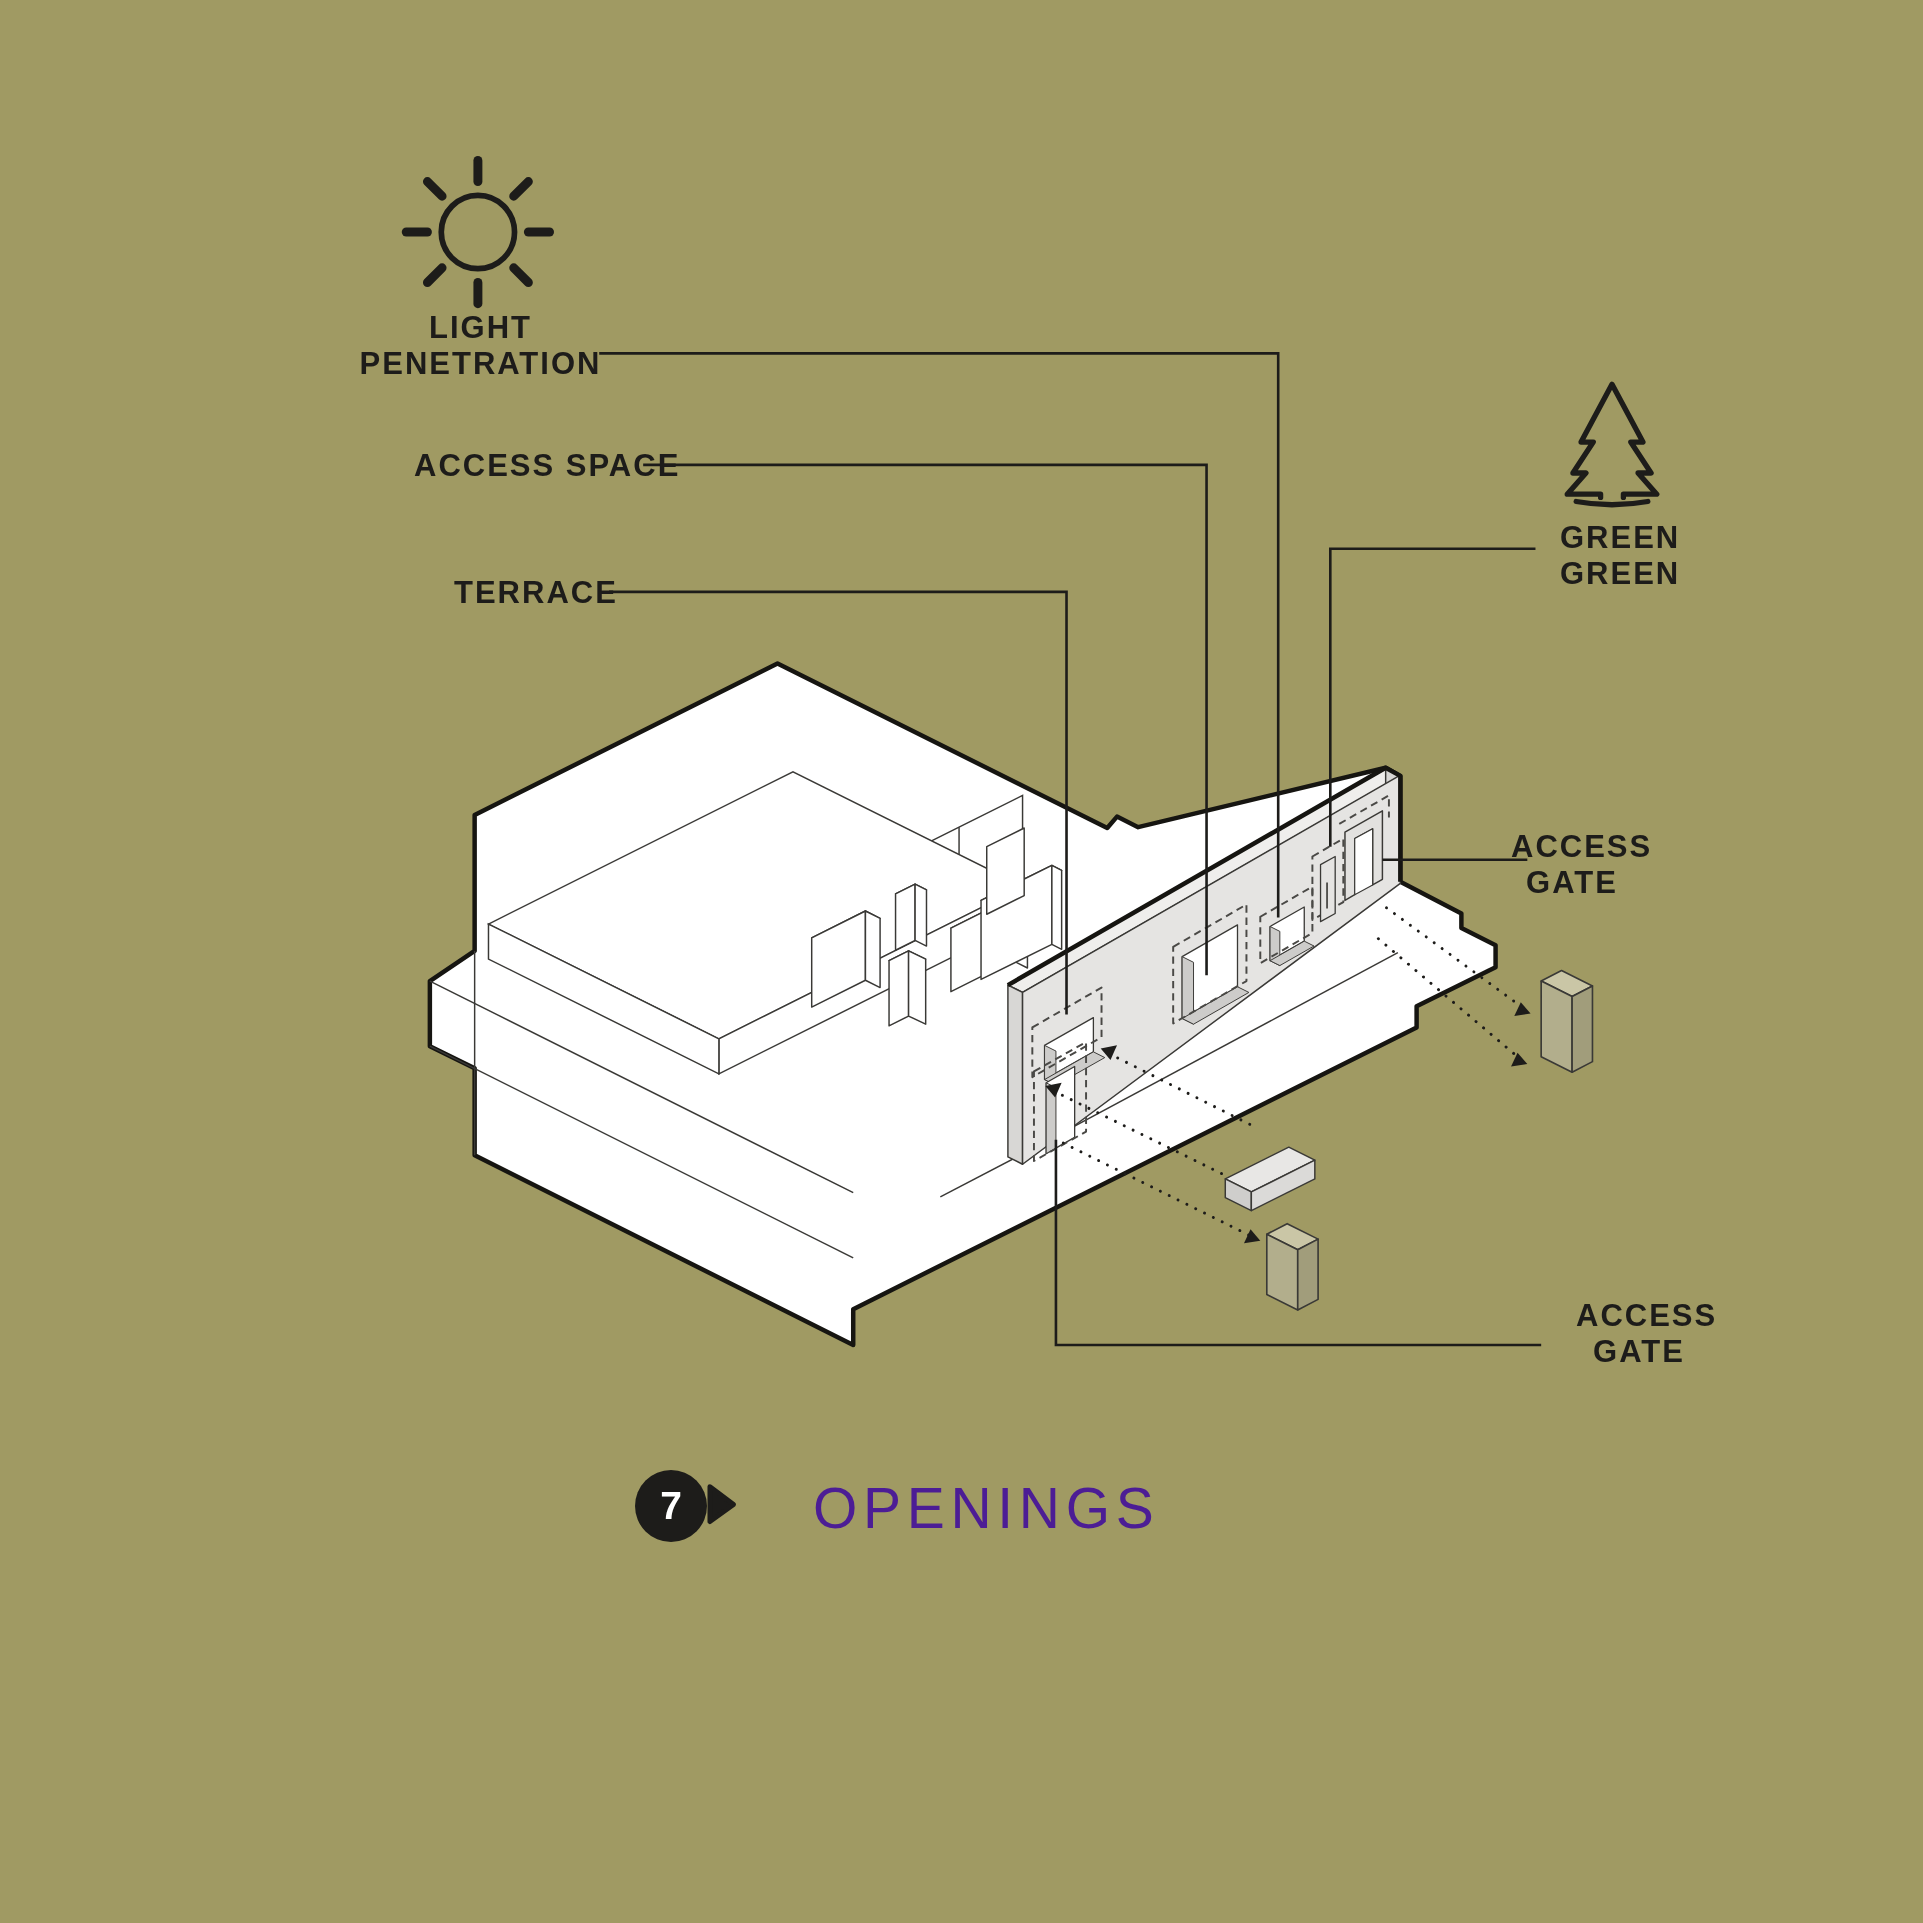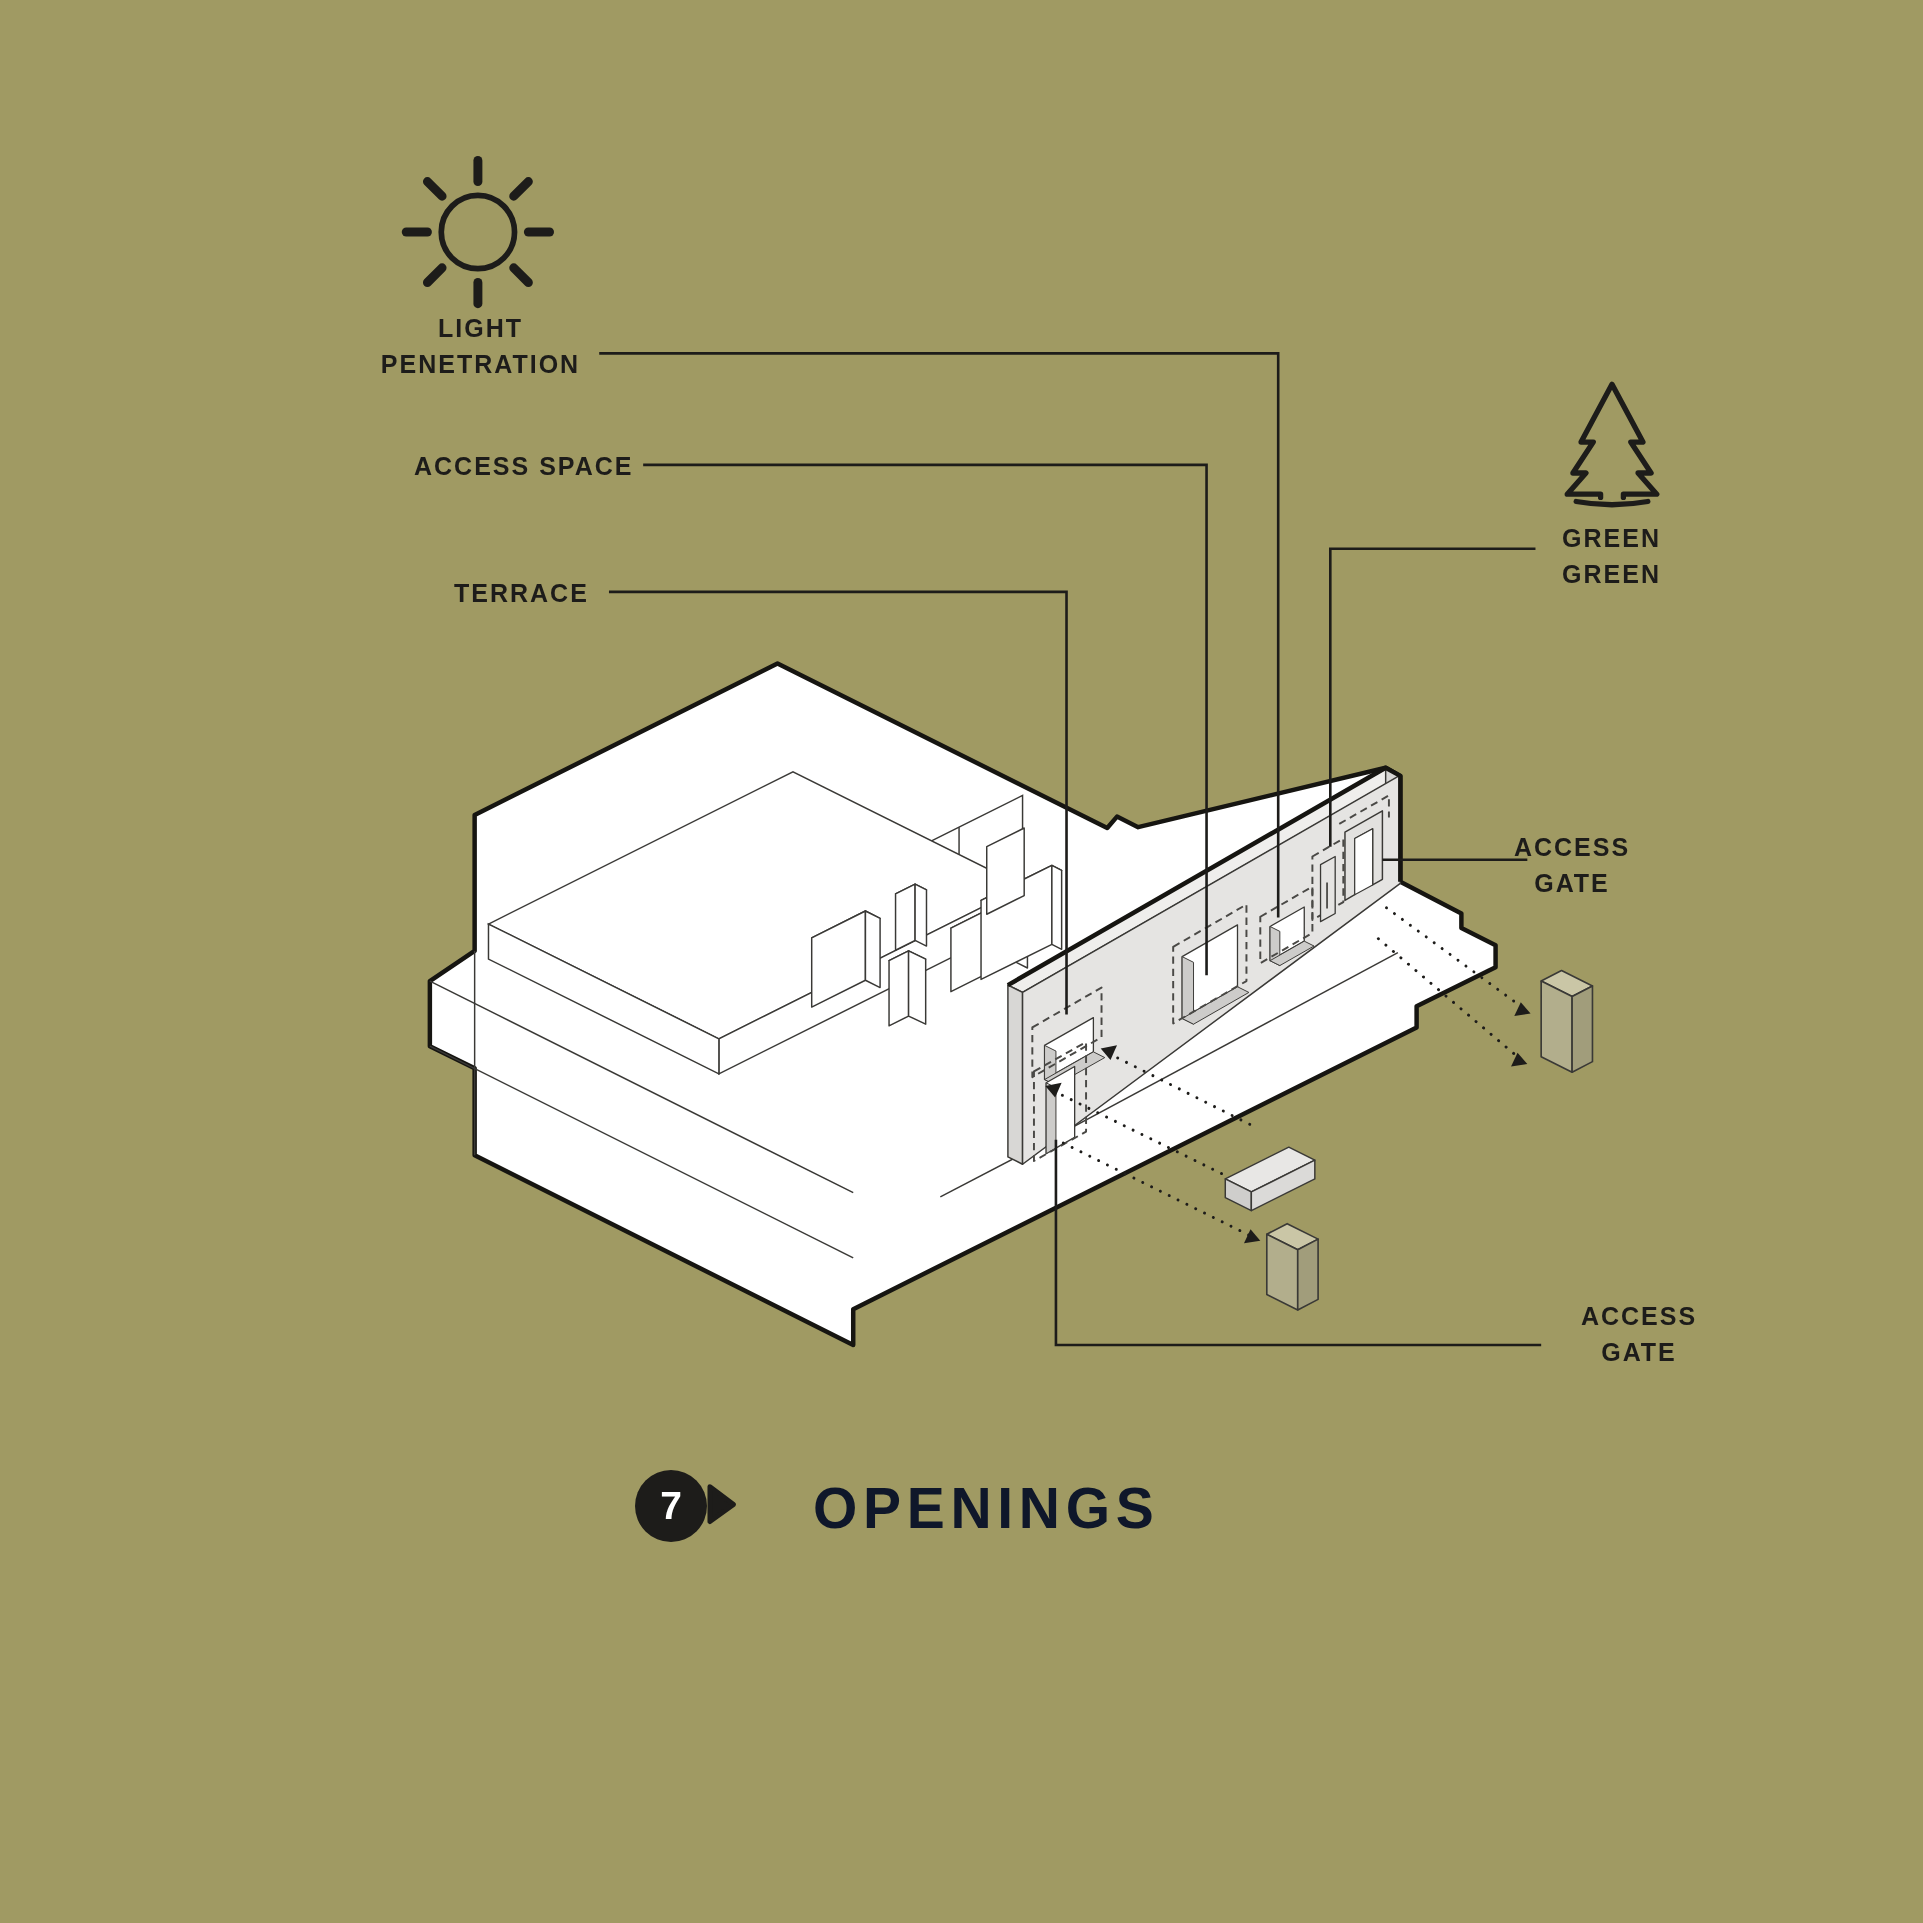--- a/index.html
+++ b/index.html
@@ -1,23 +1,23 @@
 <!DOCTYPE html>
 <html style="font-size:13px"><head>
 <meta charset="utf-8">
 <style>
   html,body{margin:0;padding:0;}
   body{width:1923px;height:1923px;background:#a09a63;position:relative;overflow:hidden;
        font-family:"Liberation Sans", sans-serif;}
   #stage{position:absolute;left:0;top:0;width:1923px;height:1923px;}
   svg{position:absolute;left:0;top:0;}
-  .label{position:absolute;color:#1d1c1a;font-weight:700;font-size:25px;line-height:36px;
+  .label{position:absolute;color:#1d1c1a;font-weight:700;font-size:31px;line-height:36px;
          letter-spacing:2px;white-space:pre;}
   .label.center{text-align:center;}
-  .title{position:absolute;color:#0f172a;font-weight:700;font-size:57px;letter-spacing:5.7px;}
+  .title{position:absolute;color:#4c1d95;font-weight:400;font-size:57px;letter-spacing:5.7px;}
   .badge{position:absolute;left:635px;top:1470px;width:72px;height:72px;border-radius:50%;
          background:#1d1c1a;color:#ffffff;display:flex;align-items:center;justify-content:center;
          font-size:39px;font-weight:800;}
 </style>
 </head>
 <body>
 
 <div id="stage">
 
 <svg width="1923" height="1923" viewBox="0 0 2362 2362">

